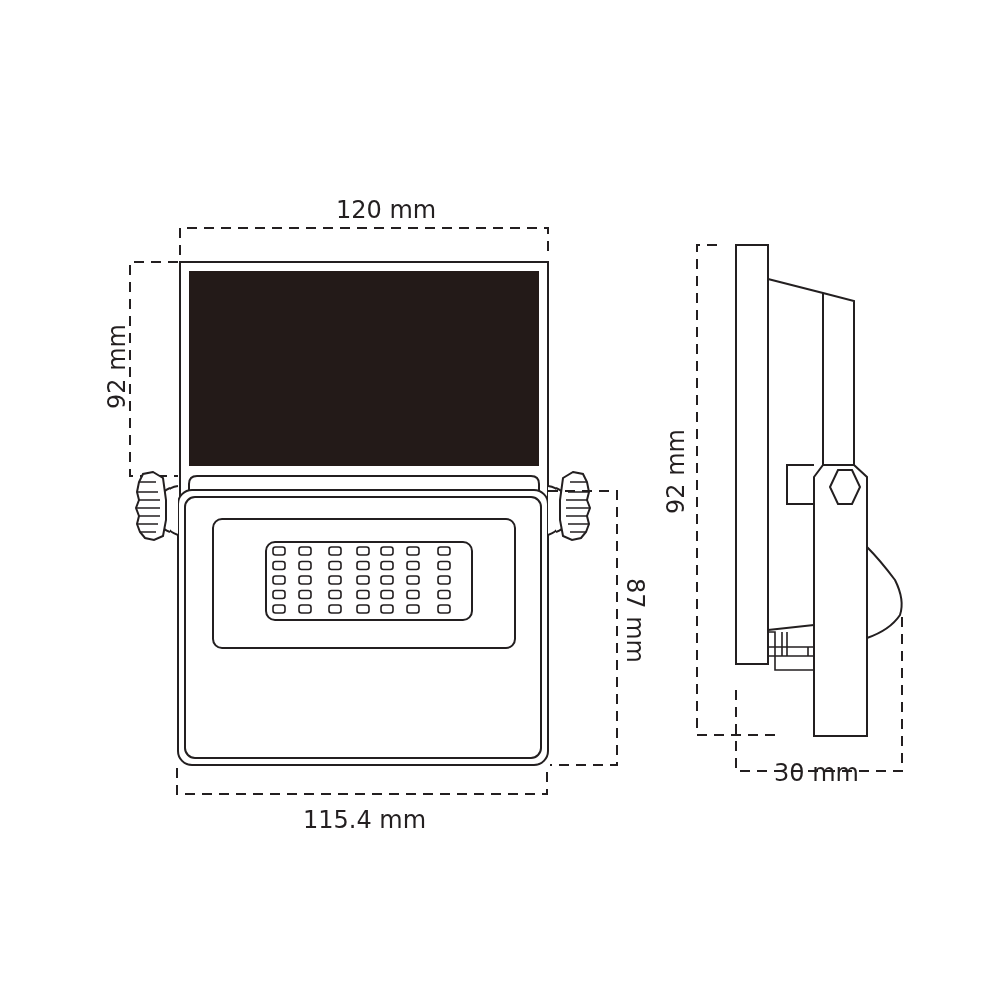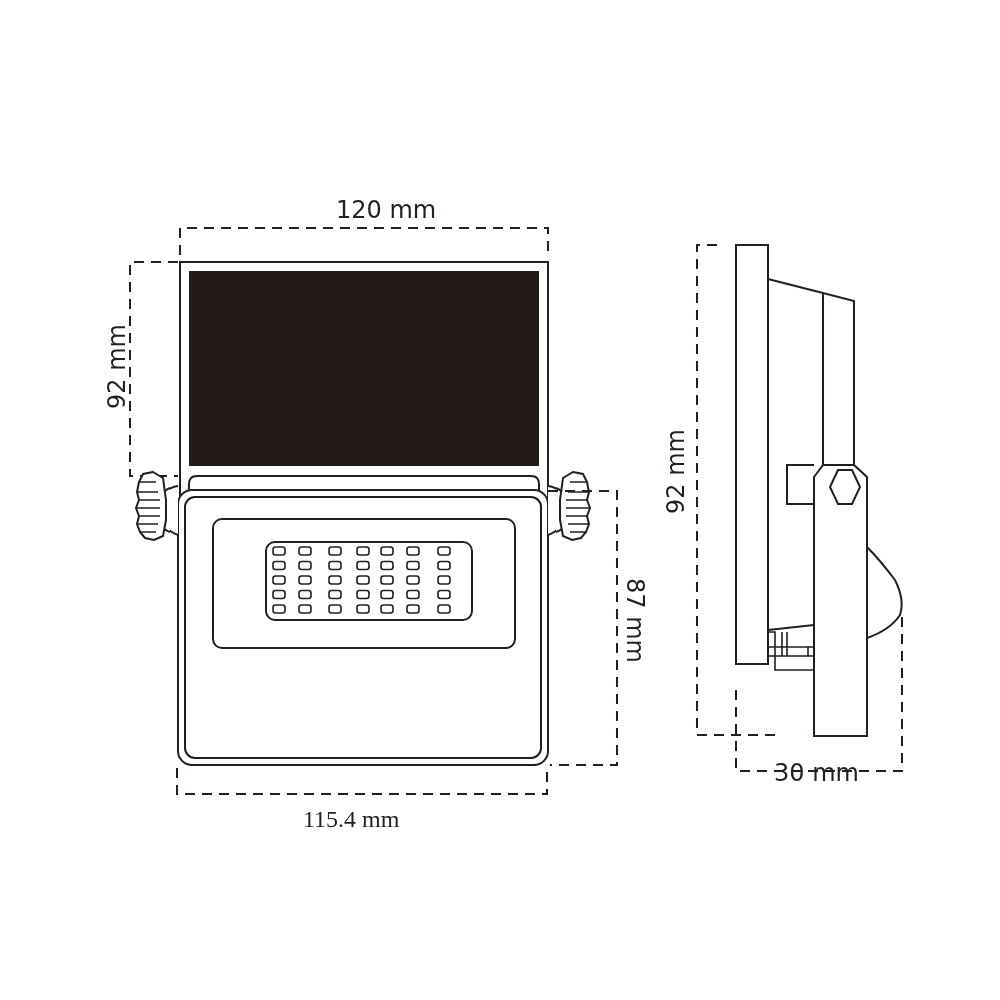--- a/index.html
+++ b/index.html
@@ -111,15 +111,15 @@
       <path d="M867 547 Q880 560 895 580 Q905 600 900 615 Q890 630 867 638"></path>
 
       <path d="M768 632 H775 V656 H814 M768 647 H814 M768 656 H775 M782 632 V656 M787 632 V656 M808 647 V656 M775 656 V670 H814" stroke-width="1.6"></path>
     </g>
   </g>
 </svg>
 
 <div class="lbl" style="left:336px;top:196px;">120 mm</div>
 <div class="lbl rot-ccw" style="left:77px;top:355px;width:80px;text-align:center;">92 mm</div>
 <div class="lbl rot-cw" style="left:595px;top:604px;width:80px;text-align:center;">87 mm</div>
-<div class="lbl" style="left:303px;top:806px;font-family:Liberation Serif, serif;">115.4 mm</div>
+<div class="lbl" style="left:303px;top:806px;">115.4 mm</div>
 <div class="lbl rot-ccw" style="left:636px;top:460px;width:80px;text-align:center;">92 mm</div>
 <div class="lbl" style="left:774px;top:759px;">30 mm</div>
 
 </body></html>

